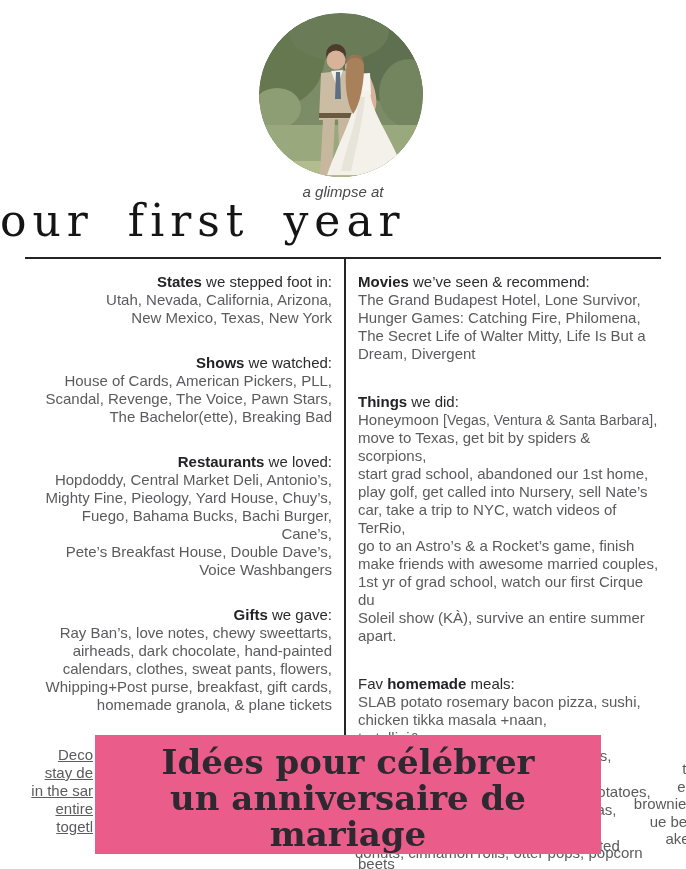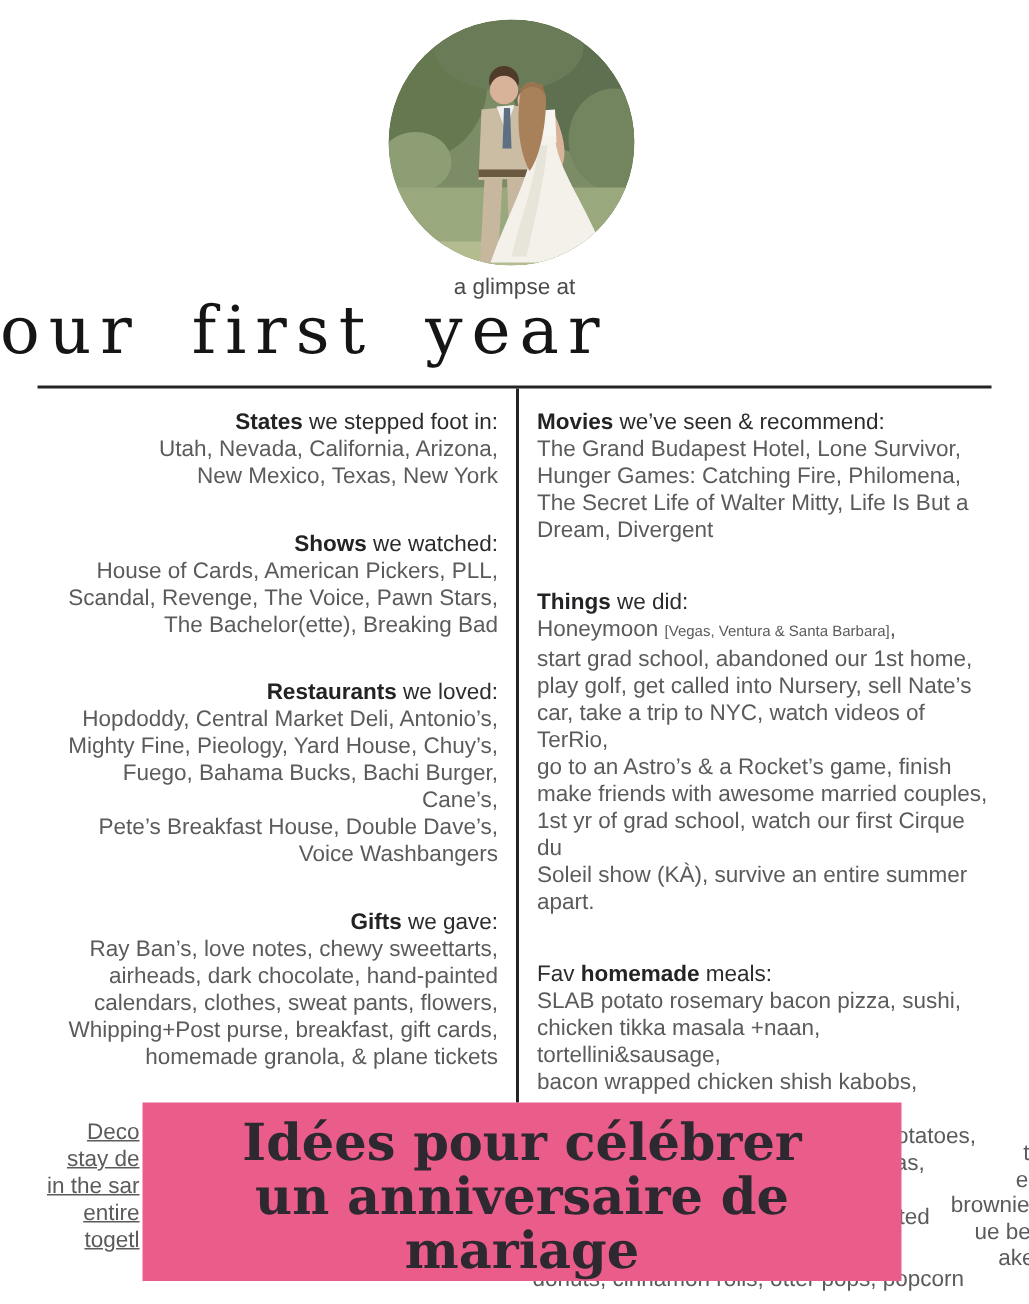--- a/index.html
+++ b/index.html
@@ -5,38 +5,38 @@
   html,body{margin:0;padding:0;background:#ffffff;}
   .page{position:relative;width:686px;height:869px;background:#ffffff;overflow:hidden;
         font-family:"Liberation Sans",sans-serif;}
 
   
   .photo-wrap{position:absolute;left:259px;top:13px;width:164px;height:164px;
               border-radius:50%;overflow:hidden;}
 
   
   .tagline{position:absolute;left:0;top:183px;width:686px;text-align:center;
-           font-size:15px;color:#4a4a4a;}
+           font-style:italic;font-size:15px;color:#4a4a4a;}
   .title{position:absolute;left:0;top:193px;width:686px;
          font-family:"DejaVu Serif",serif;font-size:44px;line-height:56px;
          letter-spacing:6px;word-spacing:14px;color:#151515;}
 
   
   .hrule{position:absolute;left:25px;top:257px;width:636px;height:2px;background:#242424;}
   .vrule{position:absolute;left:344px;top:259px;width:2px;height:476px;background:#242424;}
 
   
   .col{position:absolute;top:273px;font-size:15px;line-height:18px;color:#5b5b5d;}
   .col-left{left:30px;width:302px;text-align:right;}
   .col-right{left:358px;width:302px;text-align:left;}
   .section{margin-bottom:27px;}
   .col-right .section{margin-bottom:30px;}
   .heading{color:#2c2c2e;}
   .heading b{font-weight:bold;color:#232325;}
-  .line .small{font-size:10px;}
+  .line .small{font-size:14px;}
 
   
   .frag-left{position:absolute;left:0;top:746px;width:93px;text-align:right;
              font-size:15px;line-height:18px;color:#5b5b5d;z-index:1;text-decoration:underline;}
   .frag-right{position:absolute;left:602px;top:760px;width:96px;text-align:right;
               font-size:15px;line-height:17.6px;color:#5b5b5d;z-index:1;}
   .bottom-line{position:absolute;left:355px;top:844px;width:331px;font-size:15px;
                line-height:18px;color:#5b5b5d;z-index:1;}
 
   
@@ -127,20 +127,21 @@
       <div class="section">
         <div class="heading"><b>Movies</b> we’ve seen &amp; recommend:</div>
         <div class="line">The Grand Budapest Hotel, Lone Survivor,</div>
         <div class="line">Hunger Games: Catching Fire, Philomena,</div>
         <div class="line">The Secret Life of Walter Mitty, Life Is But a</div>
         <div class="line">Dream, Divergent</div>
       </div>
       <div class="section">
         <div class="heading"><b>Things</b> we did:</div>
         <div class="line">Honeymoon <span class="small">[Vegas, Ventura &amp; Santa Barbara]</span>,</div>
+        <div class="line">move to Texas, get bit by spiders &amp; scorpions,</div>
         <div class="line">start grad school, abandoned our 1st home,</div>
         <div class="line">play golf, get called into Nursery, sell Nate’s</div>
         <div class="line">car, take a trip to NYC, watch videos of TerRio,</div>
         <div class="line">go to an Astro’s &amp; a Rocket’s game, finish</div>
         <div class="line">make friends with awesome married couples,</div>
         <div class="line">1st yr of grad school, watch our first Cirque du</div>
         <div class="line">Soleil show (KÀ), survive an entire summer apart.</div>
       </div>
       <div class="section">
         <div class="heading">Fav <b>homemade</b> meals:</div>

